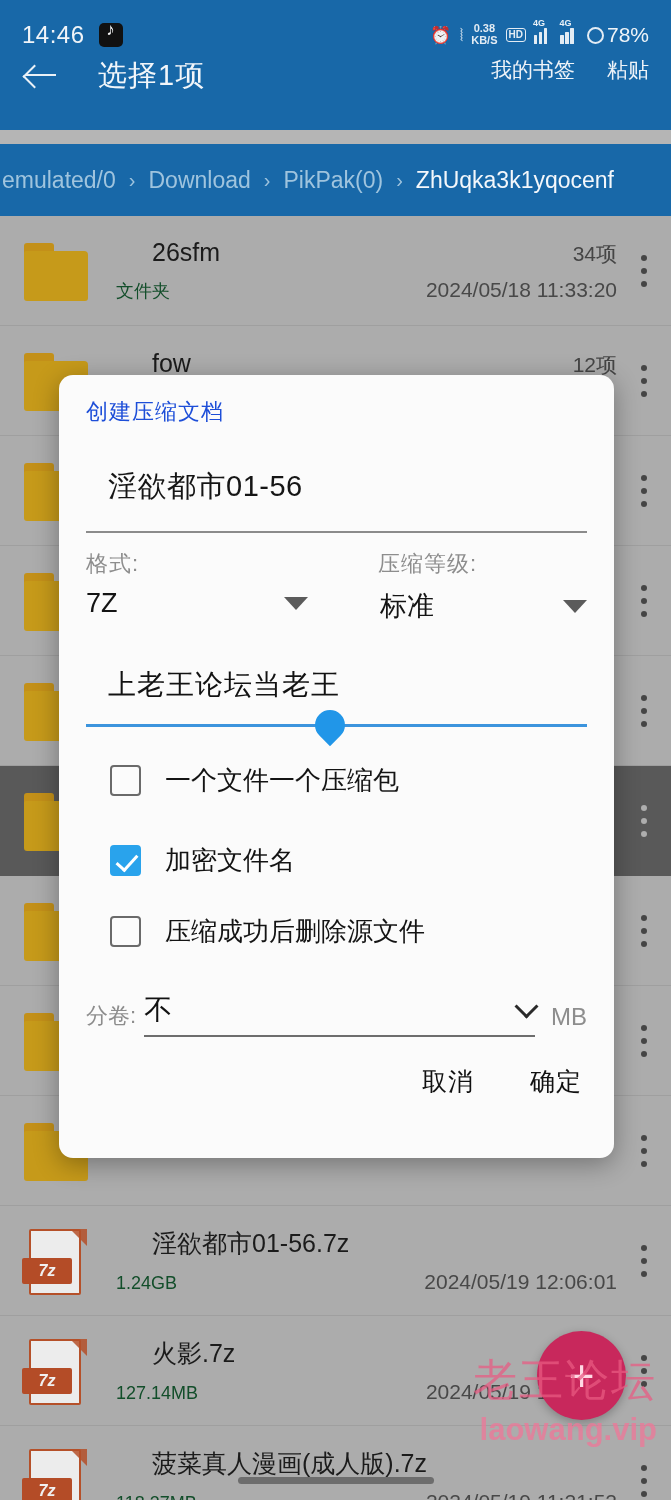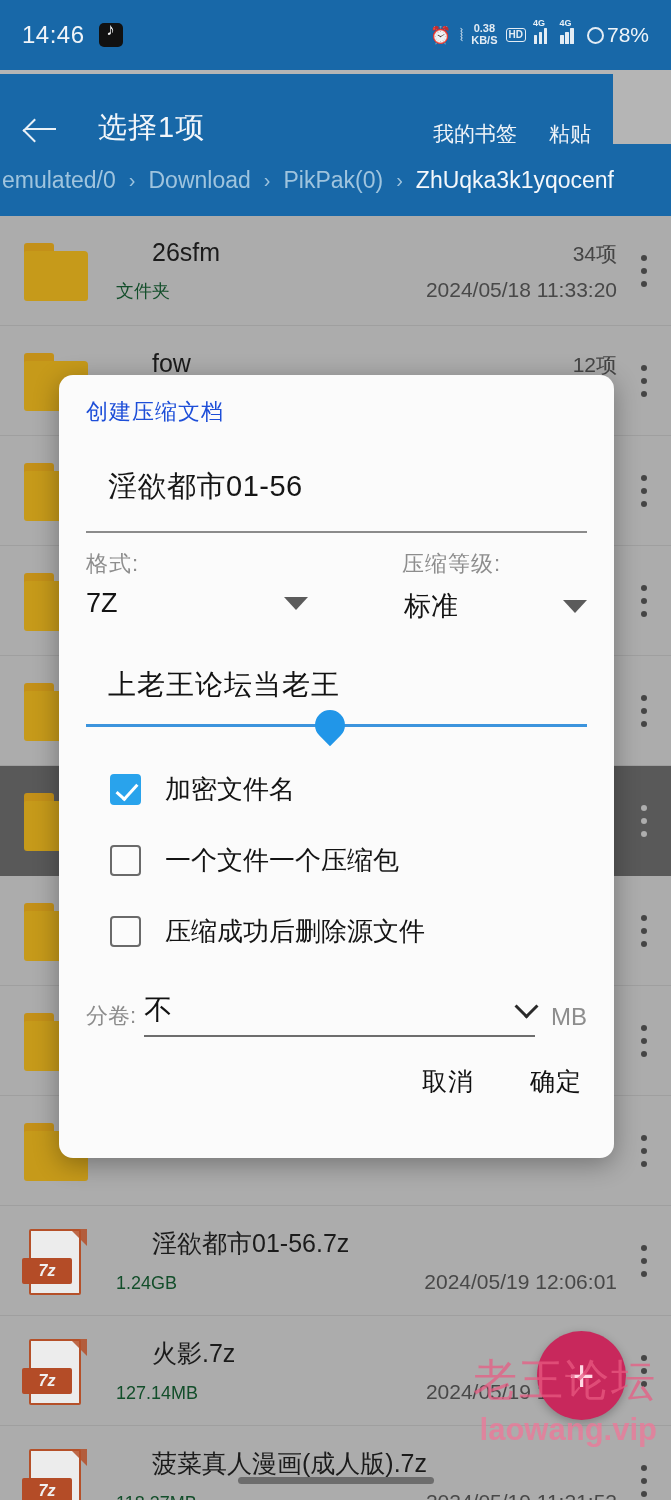--- a/index.html
+++ b/index.html
@@ -55,22 +55,22 @@
     position:absolute; top:-9px; left:-1px; font-size:9px; font-weight:bold;
   }
   .sb-batt { display: flex; align-items: center; gap: 3px; }
   .sb-batt-ring {
     width: 17px; height: 17px; border: 2.4px solid #e3ecf4; border-radius: 50%;
   }
   .sb-pct { font-size: 21px; color: #eff4f8; }
 
   
   .appbar {
-    position: absolute; top: 74px; left: 0; width: 613px; height: 74px;
-    background: #1868a8; display: flex; align-items: flex-end; padding: 0 22px;
+    position: absolute; top: 56px; left: 0; width: 671px; height: 74px;
+    background: #1868a8; display: flex; align-items: flex-start; padding: 0 22px;
   }
   .back-arrow {
     width: 38px; height: 38px; position: relative; cursor: pointer;
   }
   .back-arrow::before {
     content: ""; position: absolute; left: 4px; top: 18px;
     width: 30px; height: 2.4px; background: #eaf1f7;
   }
   .back-arrow::after {
     content: ""; position: absolute; left: 4px; top: 12px;
@@ -194,21 +194,21 @@
     font-size: 22px; color: #1d4ed8; padding-top: 22px; letter-spacing: 1px;
   }
   .name-field {
     margin-top: 40px; font-size: 29px; color: #151515;
     padding-left: 22px; letter-spacing: .5px;
   }
   .name-underline {
     margin-top: 24px; height: 2px; background: #8b8b8b;
   }
 
-  .row-selects { display: flex; margin-top: 16px; gap: 24px; }
+  .row-selects { display: flex; margin-top: 16px; }
   .sel-block { position: relative; }
   .sel-block.fmt { width: 222px; }
   .sel-block.lvl { flex: 1; }
   .sel-label { font-size: 22px; color: #8d8d8d; letter-spacing: 1px; }
   .sel-label.indent { padding-left: 70px; }
   .sel-value-row { display: flex; align-items: center; margin-top: 9px; }
   .sel-value { font-size: 27px; color: #141414; }
   .sel-value.indent { padding-left: 72px; }
   .caret {
     margin-left: auto; width: 0; height: 0;
@@ -556,28 +556,28 @@
           <span class="caret"></span>
         </div>
       </div>
     </div>
 
     <div class="pwd-field">上老王论坛当老王</div>
     <div class="pwd-underline">
       <span class="pwd-handle"></span>
     </div>
 
+    <div class="cbrow">
+      <span class="cbox"></span>
+      <span class="cb-label">一个文件一个压缩包</span>
+    </div>
+
     <div class="cbrow first">
       <span class="cbox checked"></span>
       <span class="cb-label">加密文件名</span>
-    </div>
-
-    <div class="cbrow">
-      <span class="cbox"></span>
-      <span class="cb-label">一个文件一个压缩包</span>
     </div>
 
     <div class="cbrow">
       <span class="cbox"></span>
       <span class="cb-label">压缩成功后删除源文件</span>
     </div>
 
     <div class="split-row">
       <span class="split-label">分卷:</span>
       <span class="split-input">

